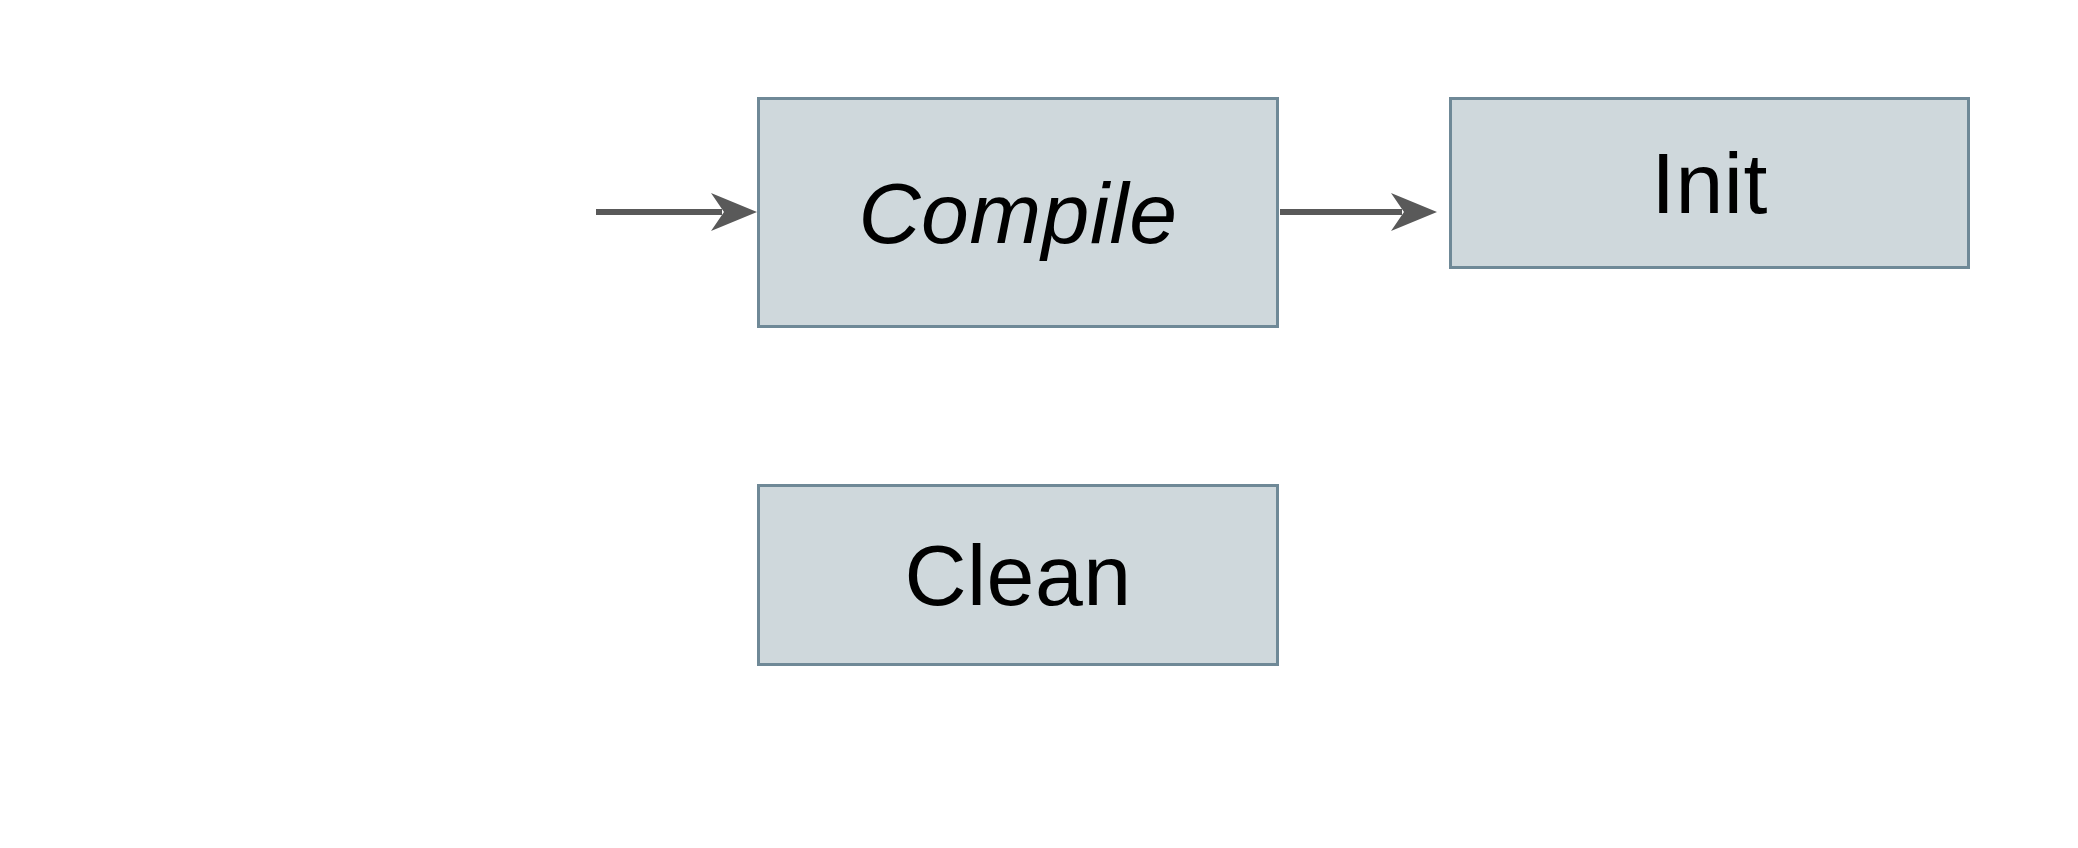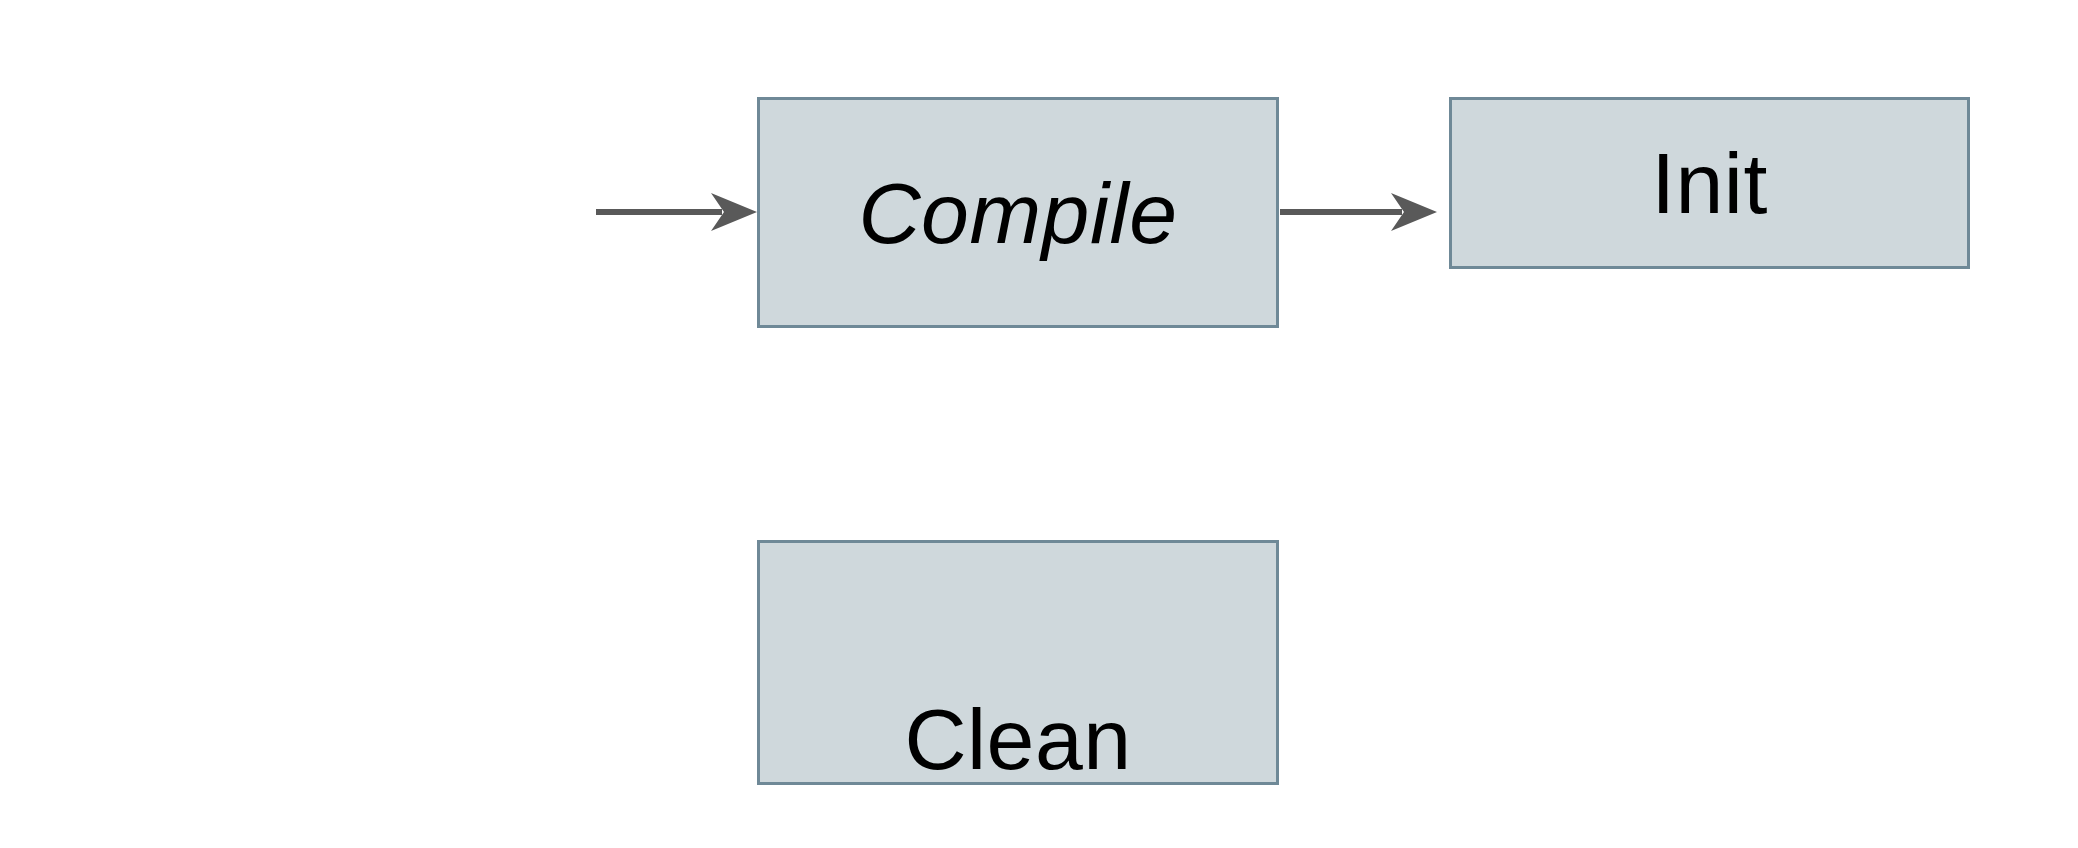--- a/index.html
+++ b/index.html
@@ -34,21 +34,21 @@
   .node .label {
     font-size: 86px;
     line-height: 1;
     color: var(--label);
     letter-spacing: 0.5px;
     white-space: nowrap;
   }
   .node-dist    { left: 73px;   top: 97px;  width: 522px; height: 231px; }
   .node-compile { left: 757px;  top: 97px;  width: 522px; height: 231px; font-style: italic; }
   .node-init    { left: 1437px; top: 97px;  width: 521px; height: 172px; margin-left: 12px; }
-  .node-clean   { left: 757px;  top: 540px; width: 522px; height: 245px; align-items: flex-end; }
+  .node-clean   { left: 757px;  top: 484px; width: 522px; height: 182px; }
   .edges-layer {
     position: absolute;
     left: 0; top: 0;
     width: 2078px;
     height: 848px;
     pointer-events: none;
   }
   .edge-shaft {
     stroke: var(--arrow);
     stroke-width: 6;

